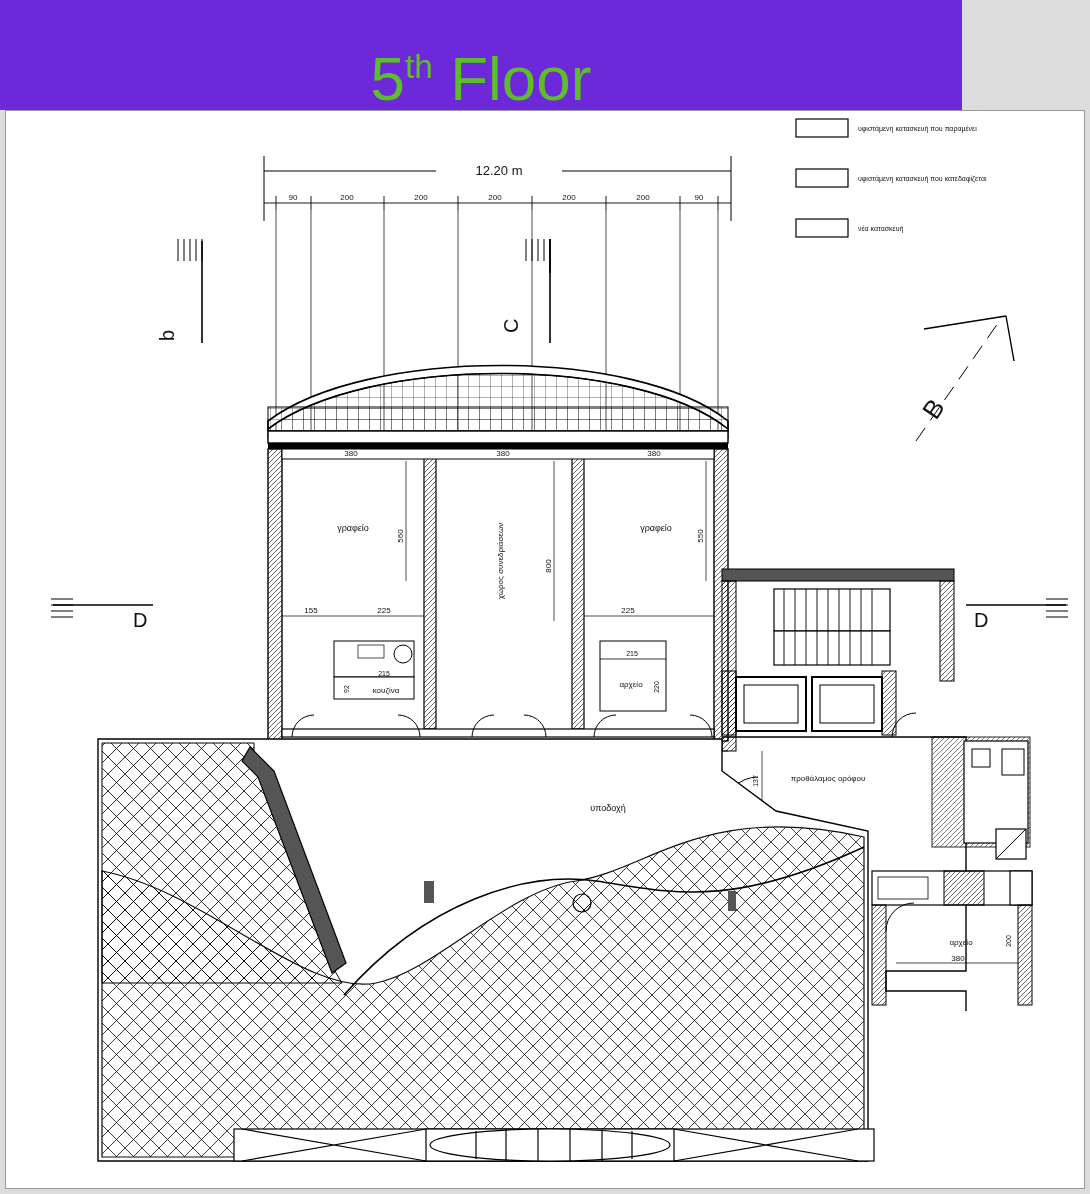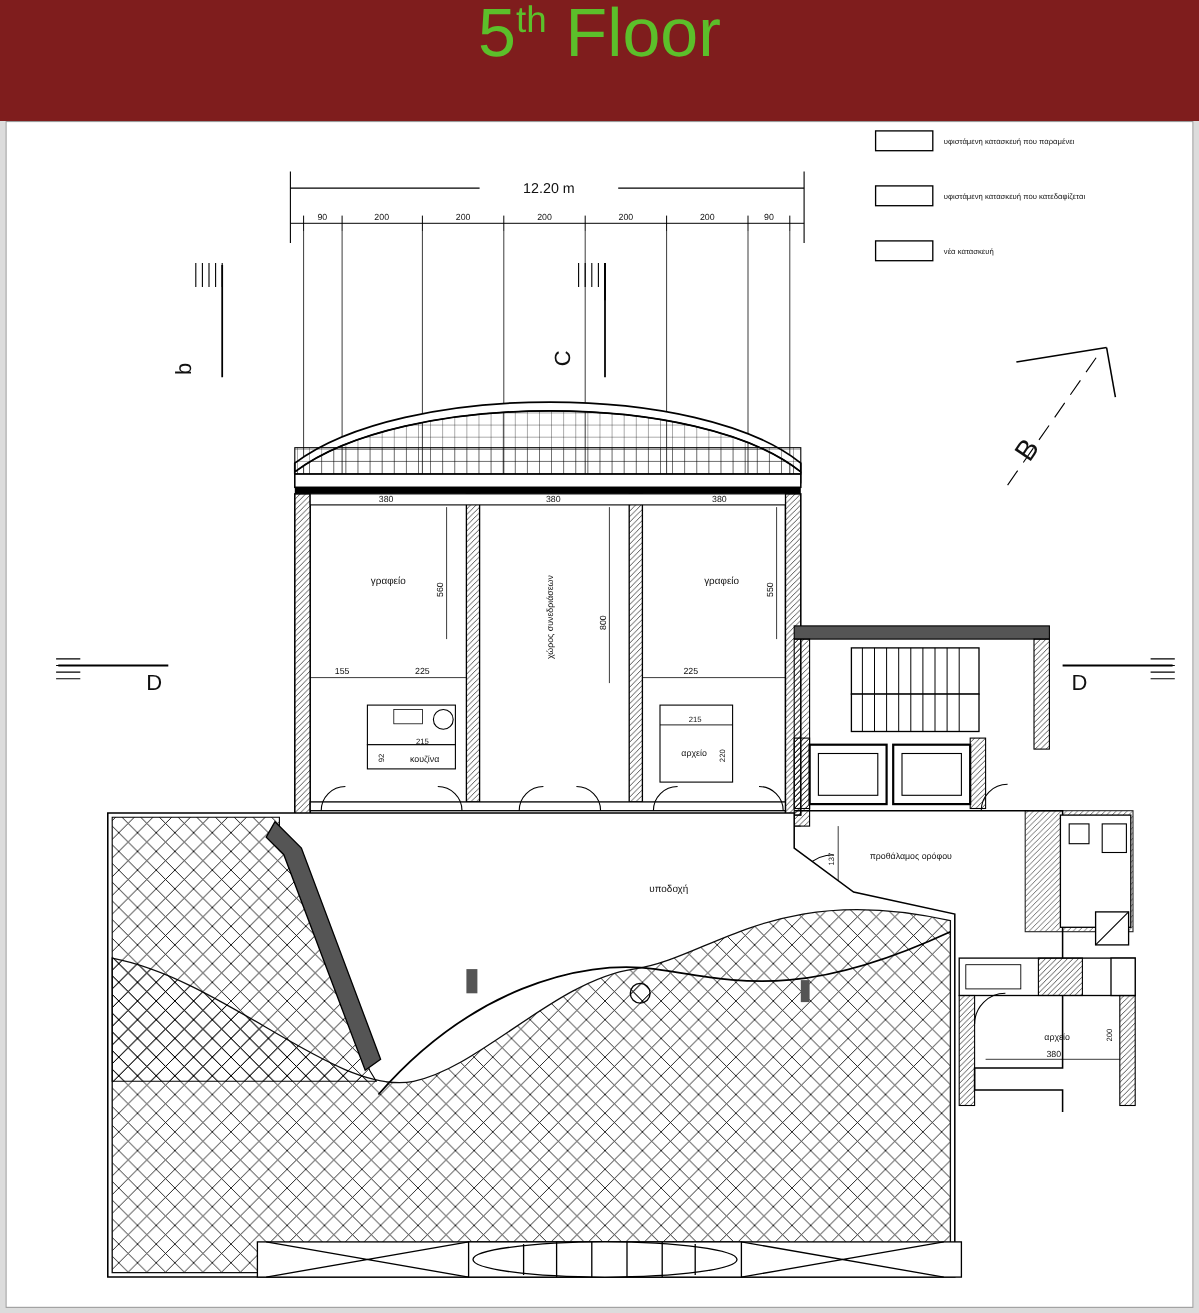--- a/index.html
+++ b/index.html
@@ -12,24 +12,24 @@
     position: relative;
     width: 1090px;
     height: 1194px;
     background: #dcdcdc;
     overflow: hidden;
   }
   
   #title-bar {
     position: absolute;
     left: 0; top: 0;
-    width: 1090px; height: 110px;
-    background: #7f1d1d;
+    width: 962px; height: 110px;
+    background: #6d28d9;
     display: flex;
-    align-items: flex-start;
+    align-items: flex-end;
     justify-content: center;
   }
   #title-text {
     color: #5cbf2a;
     font-size: 62px;
     font-weight: normal;
     letter-spacing: 0px;
     line-height: 1;
     white-space: nowrap;
   }

